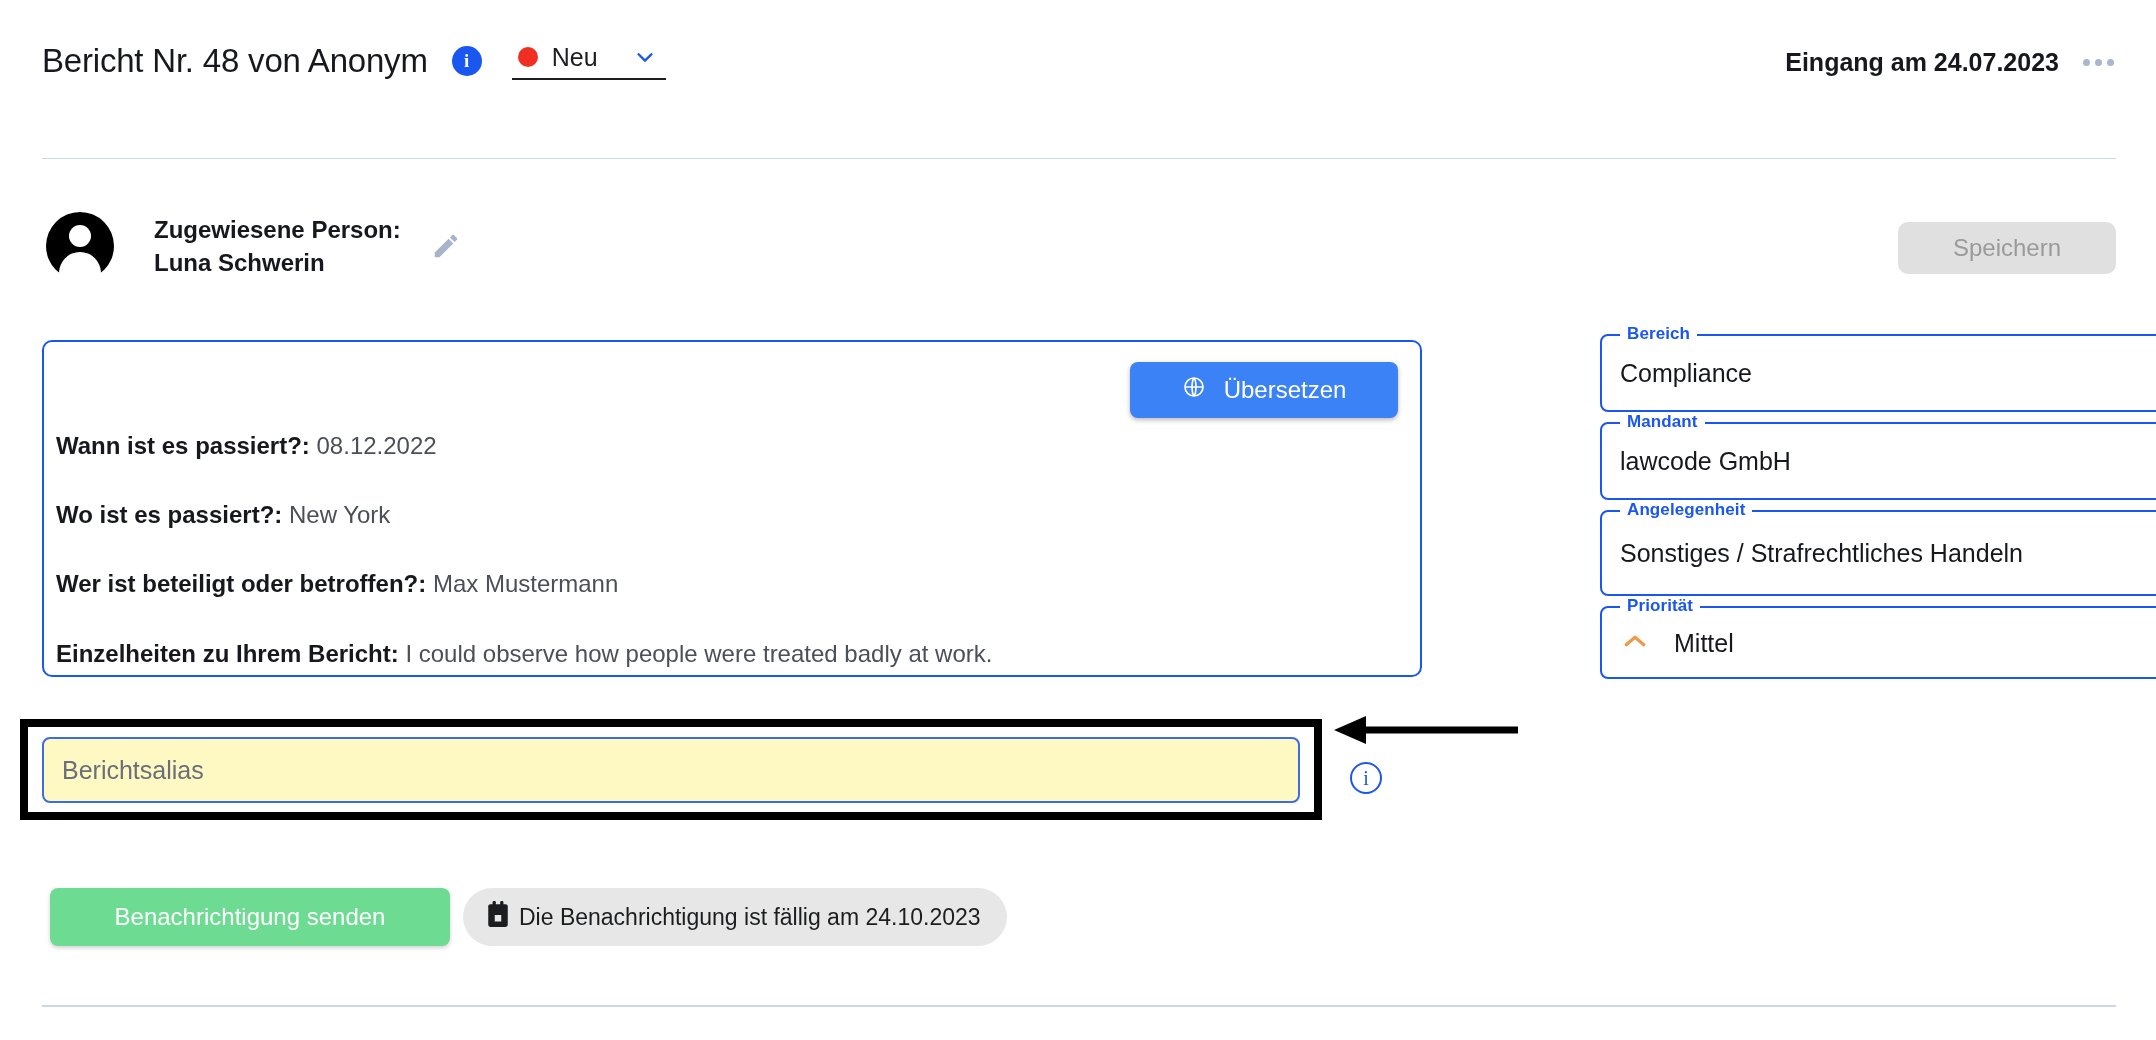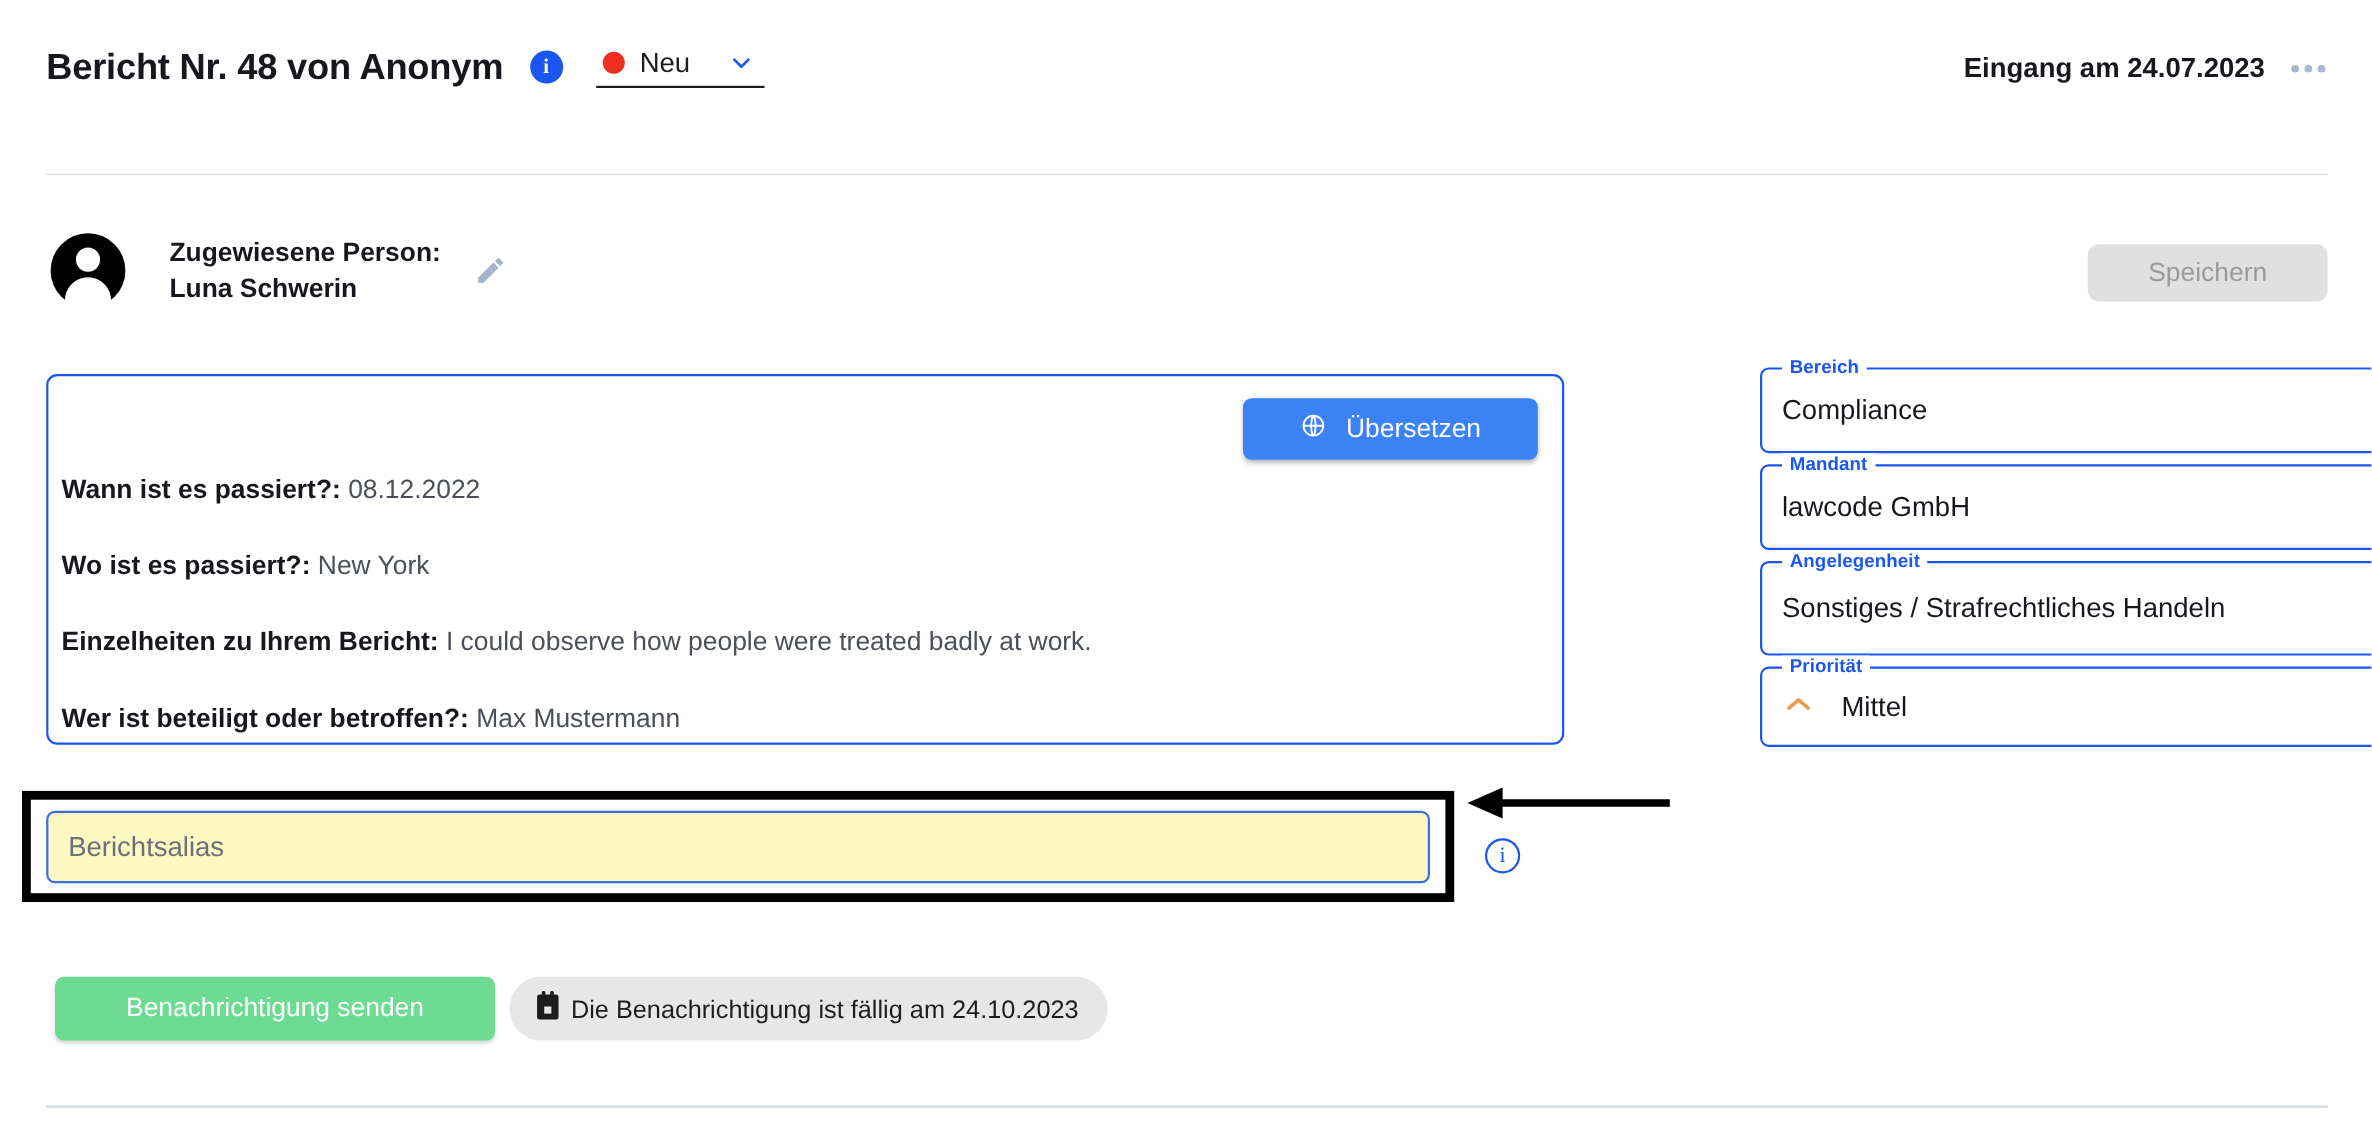--- a/index.html
+++ b/index.html
@@ -14,21 +14,21 @@
 
   
   .header {
     position: absolute; left: 0; top: 0; width: 2156px; height: 150px;
   }
   .hdr-left {
     position: absolute; left: 42px; top: 42px;
     display: flex; align-items: center; gap: 0;
   }
   .page-title {
-    font-size: 33px; font-weight: 700; color: #16181d;
+    font-size: 33px; font-weight: 400; color: #16181d;
     letter-spacing: -0.2px; white-space: nowrap;
   }
   .info-badge {
     width: 30px; height: 30px; border-radius: 50%;
     background: #1a56f0; color: #fff;
     display: inline-flex; align-items: center; justify-content: center;
     font-size: 19px; font-weight: 700; font-family: "Liberation Serif", serif;
     margin-left: 24px; flex: none; cursor: pointer;
   }
   .status-select {
@@ -236,26 +236,26 @@
     <div class="qa-list">
       <div class="qa-row">
         <span class="qa-q">Wann ist es passiert?:</span>
         <span>08.12.2022</span>
       </div>
       <div class="qa-row">
         <span class="qa-q">Wo ist es passiert?:</span>
         <span>New York</span>
       </div>
       <div class="qa-row">
+        <span class="qa-q">Wer ist beteiligt oder betroffen?:</span>
+        <span>Max Mustermann</span>
+      </div>
+      <div class="qa-row">
         <span class="qa-q">Einzelheiten zu Ihrem Bericht:</span>
         <span>I could observe how people were treated badly at work.</span>
-      </div>
-      <div class="qa-row">
-        <span class="qa-q">Wer ist beteiligt oder betroffen?:</span>
-        <span>Max Mustermann</span>
       </div>
     </div>
   </div>
 
   <div class="fields">
 
     <div class="field f-bereich">
       <span class="field-legend">Bereich</span>
       <span class="field-value">Compliance</span>
       <span class="chev field-chev">

